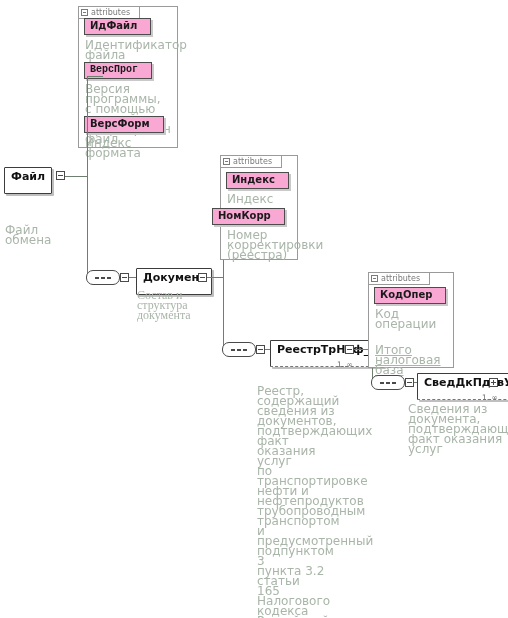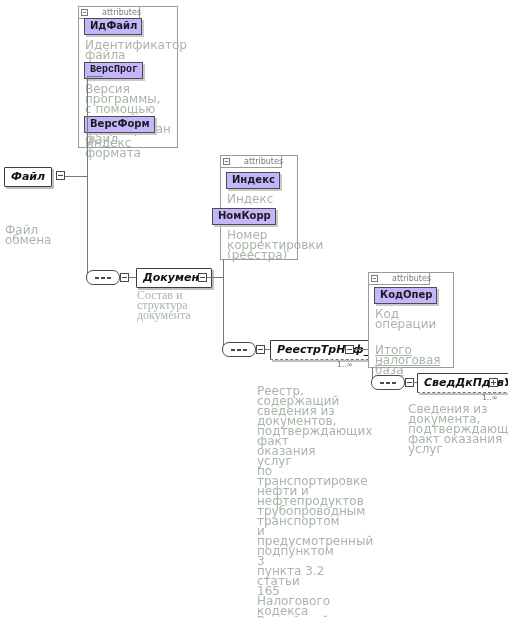--- a/index.html
+++ b/index.html
@@ -45,21 +45,20 @@
     border: 1px solid #9a9a9a;
     background: #ffffff;
     box-sizing: border-box;
     display: flex;
     align-items: center;
     padding: 0 4px 0 2px;
     font-size: 8px;
     color: #7a7a7a;
     white-space: nowrap;
     letter-spacing: 0px;
-    gap: 11px;
   }
   .attr-tab .minus {
     display: inline-block;
     width: 7px;
     height: 7px;
     border: 1px solid #7a7a7a;
     box-sizing: border-box;
     margin-right: 3px;
     position: relative;
     background: #fff;
@@ -73,26 +72,26 @@
     top: 2px;
     height: 1px;
     background: #7a7a7a;
   }
   .attr-tab-label { display:inline-block; }
 
   
   .attr-chip {
     position: absolute;
     border: 1px solid #4c4c4c;
-    background: #c4b5fd;
+    background: #f9a8d4;
     box-sizing: border-box;
     font-size: 10px;
     font-weight: bold;
     color: #1a1a1a;
-    padding: 1px 4px 2px 5px;
+    padding: 1px 13px 2px 5px;
     white-space: nowrap;
     box-shadow: 2px 2px 0 #c9c9c9;
     line-height: 12px;
   }
 
   
   .desc {
     position: absolute;
     font-size: 12px;
     line-height: 10px;
@@ -102,26 +101,25 @@
 
   
   .node {
     position: absolute;
     border: 1px solid #3c3c3c;
     background: #ffffff;
     box-sizing: border-box;
     font-size: 11px;
     font-weight: bold;
     color: #111111;
-    padding: 2px 6px 3px 6px;
+    padding: 2px 6px 10px 6px;
     white-space: nowrap;
     box-shadow: 2px 2px 0 #bfbfbf;
     line-height: 13px;
     border-radius: 1px;
-    font-style: italic;
   }
   .node.dashed-bottom {
     border-bottom: 1px dashed #777;
   }
 
   
   .toggle {
     position: absolute;
     width: 9px;
     height: 9px;

